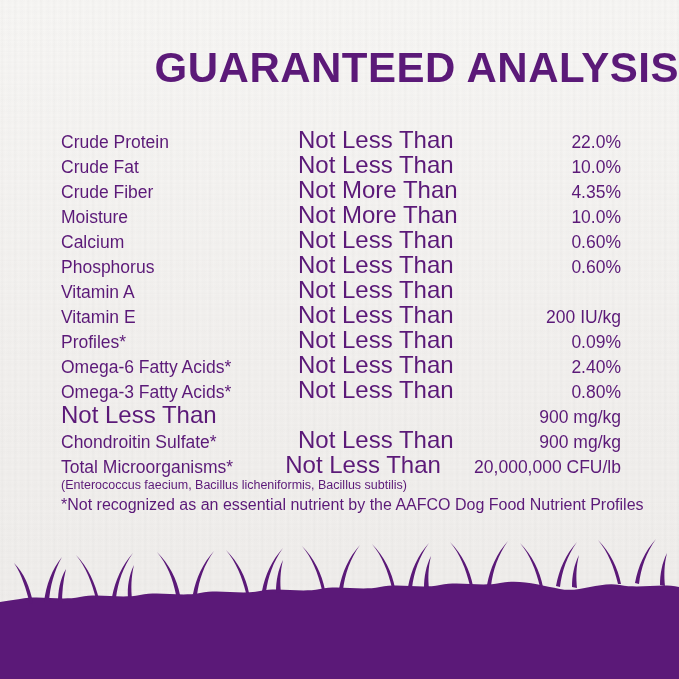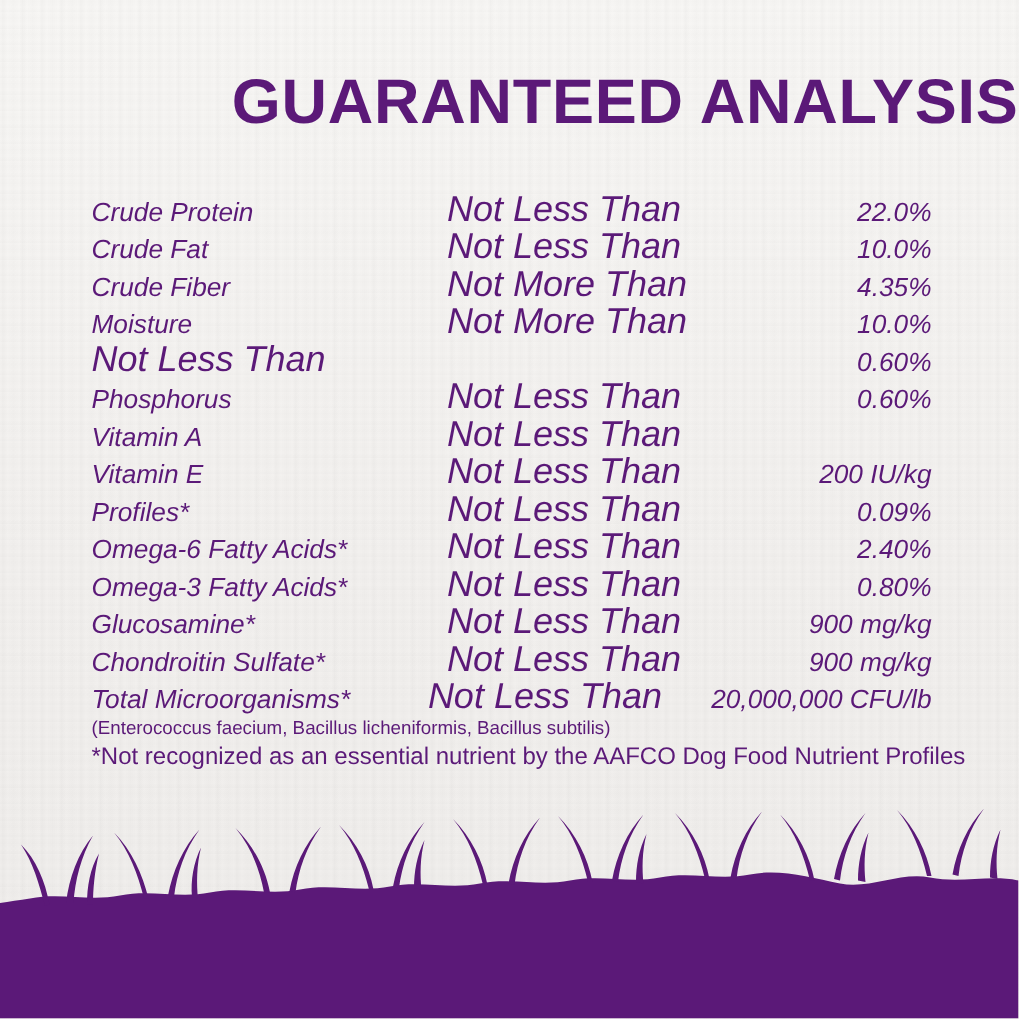--- a/index.html
+++ b/index.html
@@ -47,21 +47,20 @@
   #table {
     position: absolute;
     left: 61px;
     top: 126px;
     width: 560px;
   }
   .row {
     display: flex;
     align-items: baseline;
     height: 25px;
-    font-style: italic;
   }
   .nutrient {
     width: 237px;
     color: #5b1978;
     font-size: 17.5px;
     white-space: nowrap;
   }
   .qualifier {
     width: 170px;
     color: #5b1978;
@@ -129,20 +128,21 @@
       <span class="amount">4.35%</span>
     </div>
 
     <div class="row">
       <span class="nutrient">Moisture</span>
       <span class="qualifier">Not More Than</span>
       <span class="amount">10.0%</span>
     </div>
 
     <div class="row">
+      <span class="nutrient">Calcium</span>
       <span class="qualifier">Not Less Than</span>
       <span class="amount">0.60%</span>
     </div>
 
     <div class="row">
       <span class="nutrient">Phosphorus</span>
       <span class="qualifier">Not Less Than</span>
       <span class="amount">0.60%</span>
     </div>
 
@@ -169,21 +169,20 @@
       <span class="amount">2.40%</span>
     </div>
 
     <div class="row">
       <span class="nutrient">Omega-3 Fatty Acids*</span>
       <span class="qualifier">Not Less Than</span>
       <span class="amount">0.80%</span>
     </div>
 
     <div class="row">
-      <span class="nutrient">Glucosamine*</span>
       <span class="qualifier">Not Less Than</span>
       <span class="amount">900 mg/kg</span>
     </div>
 
     <div class="row">
       <span class="nutrient">Chondroitin Sulfate*</span>
       <span class="qualifier">Not Less Than</span>
       <span class="amount">900 mg/kg</span>
     </div>
 

